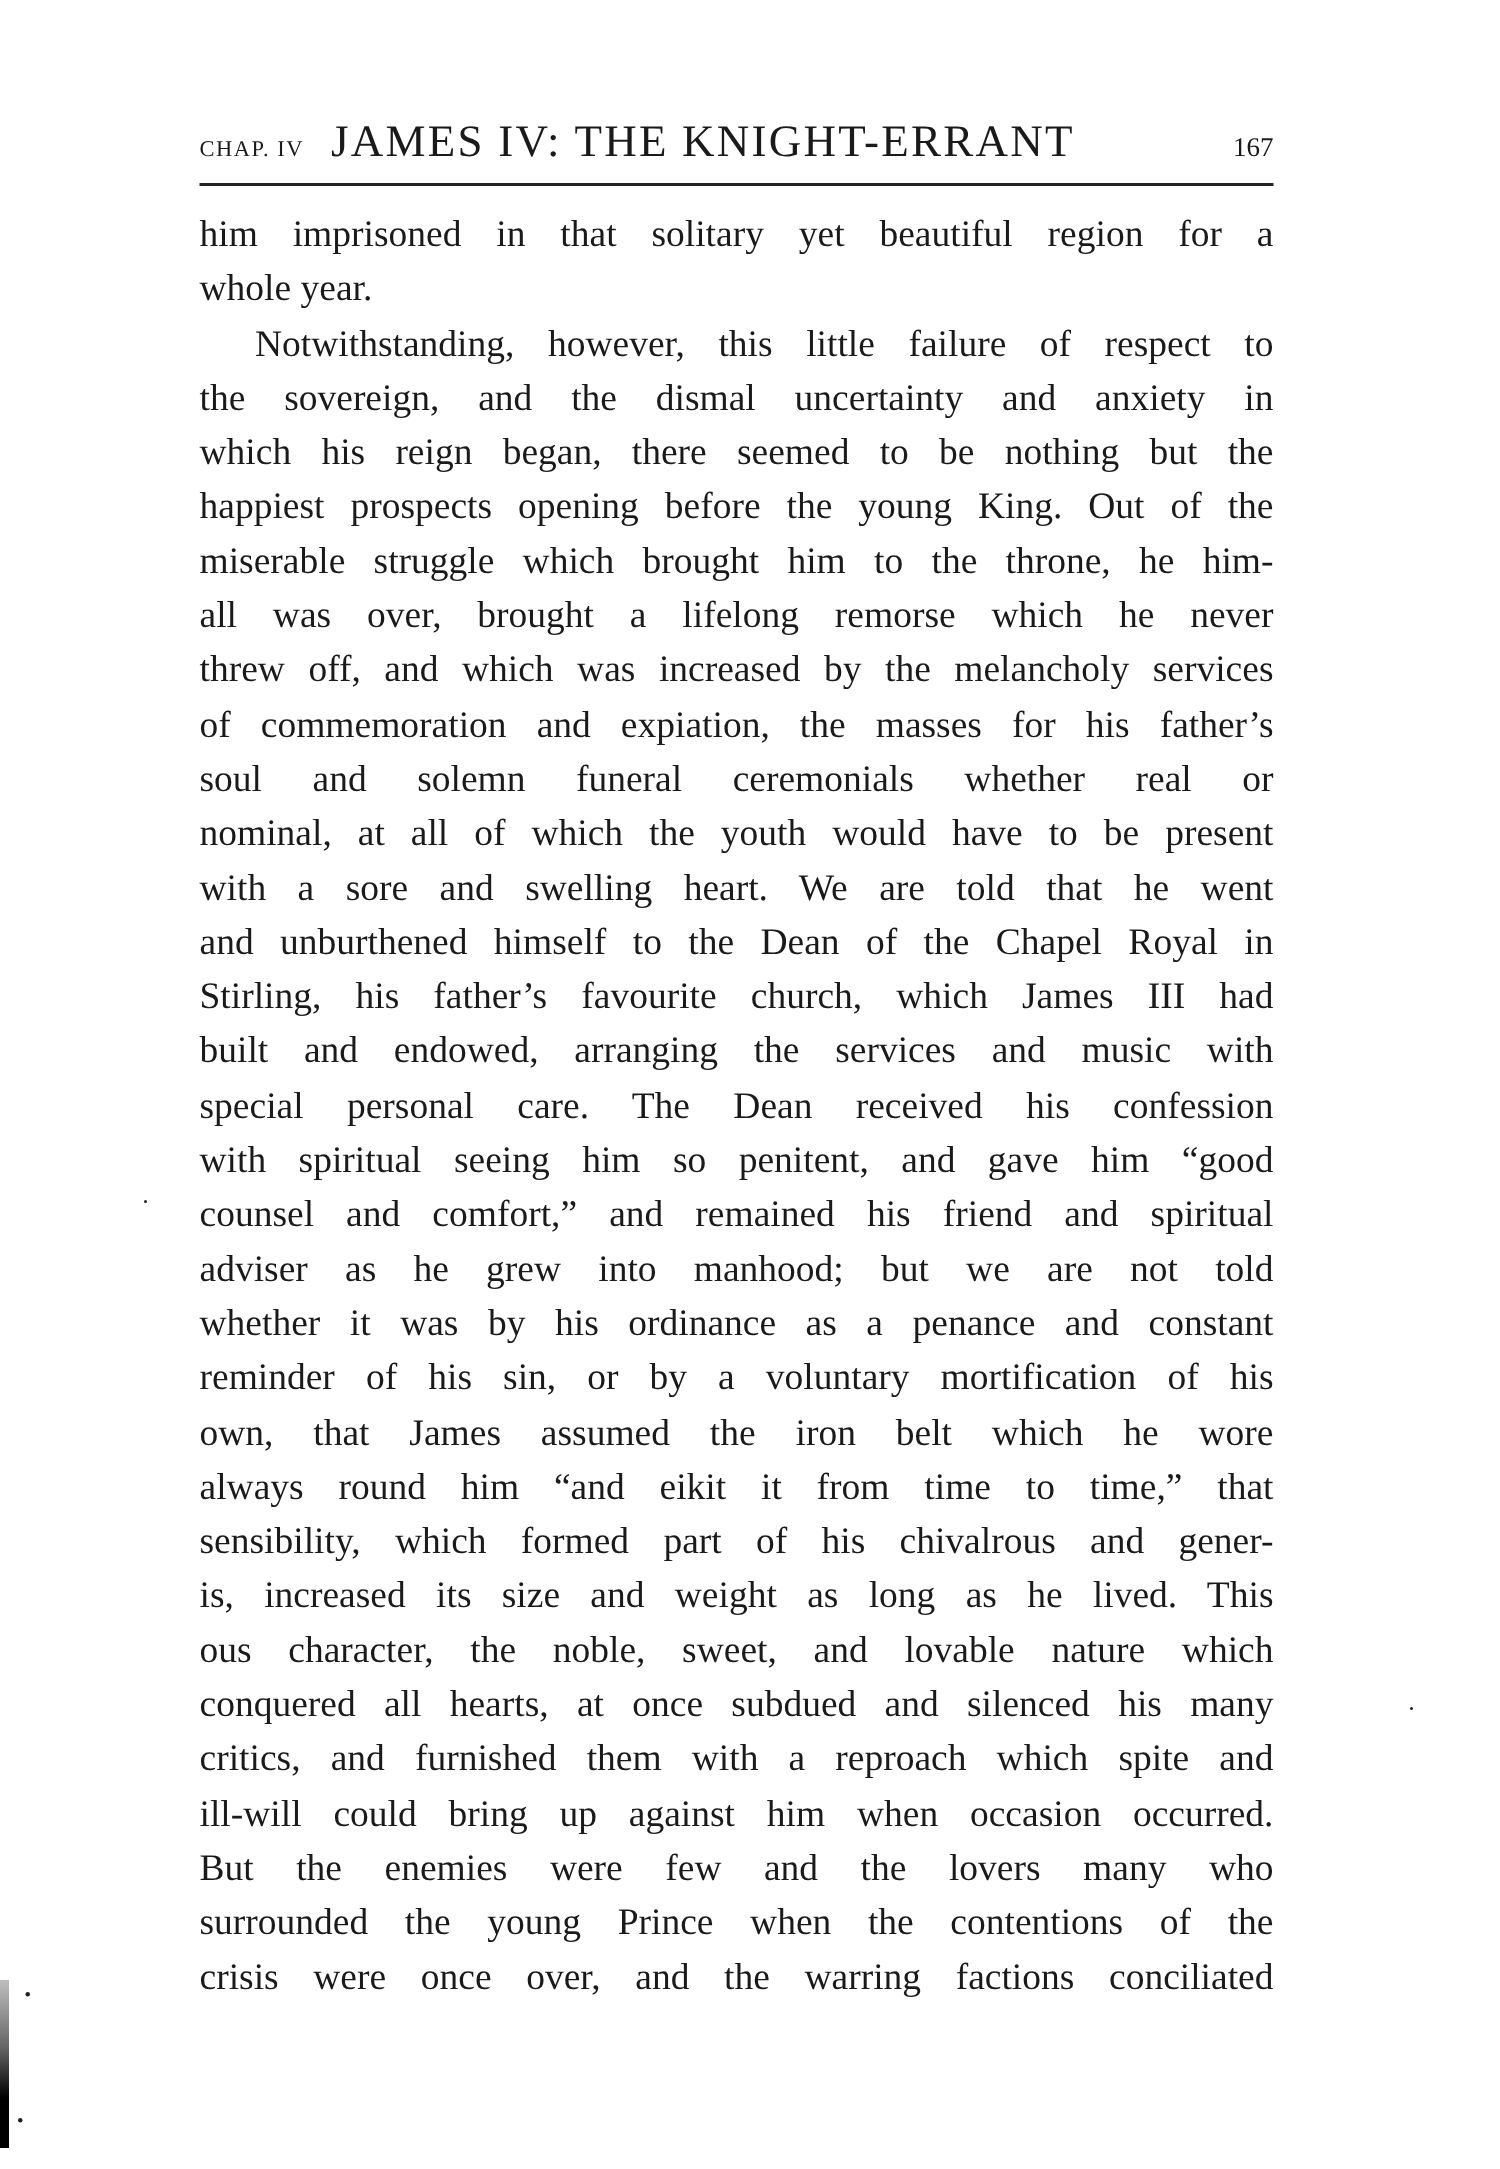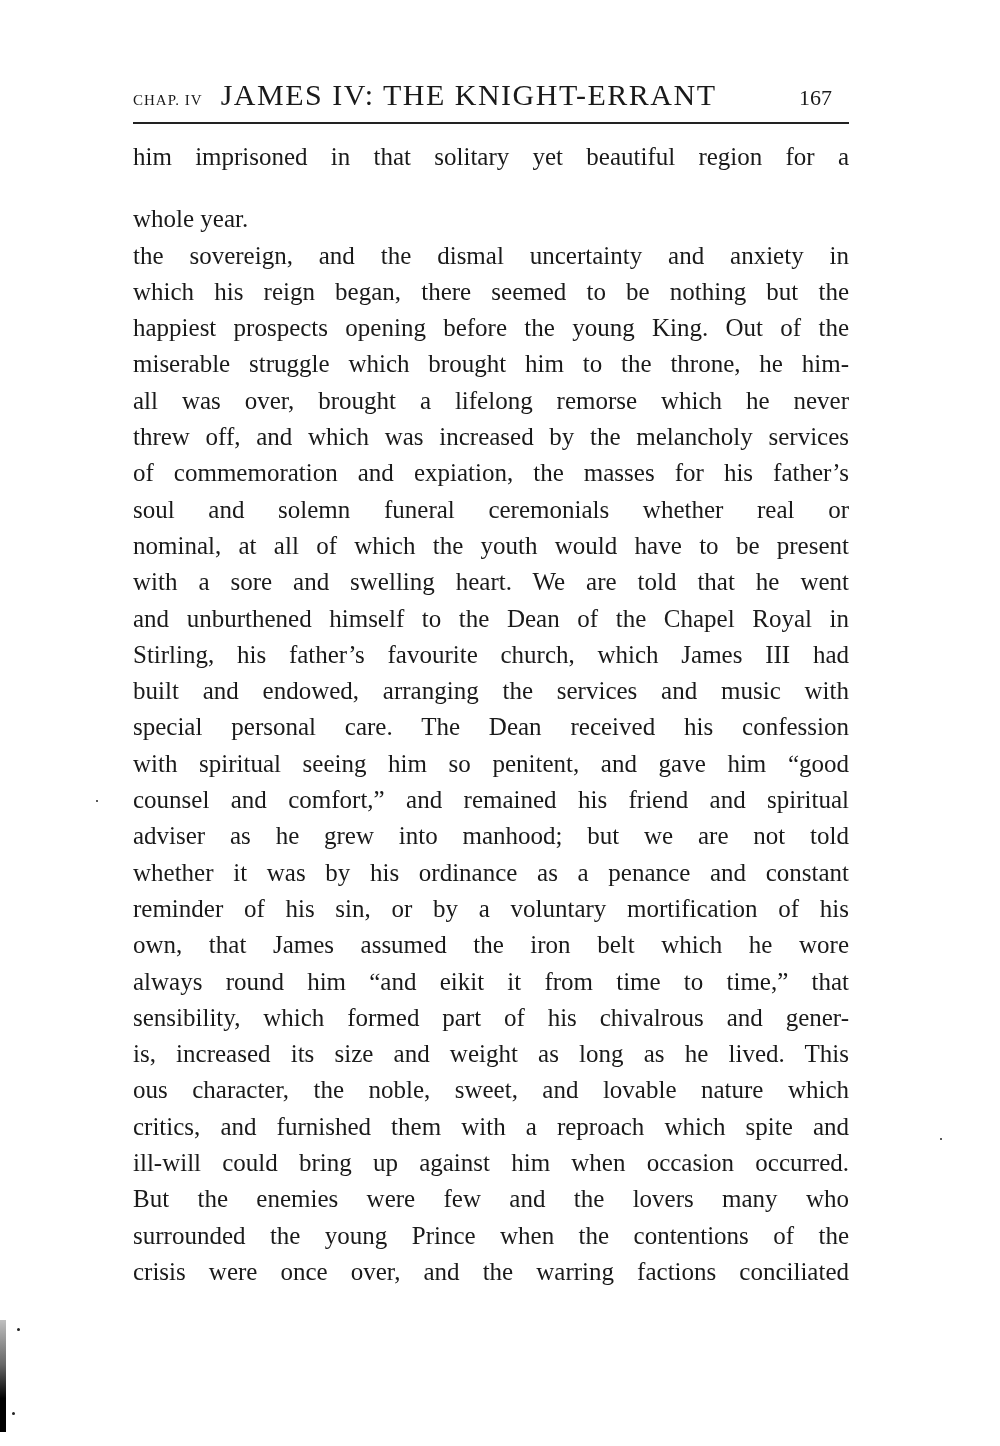--- a/index.html
+++ b/index.html
@@ -36,22 +36,22 @@
       text-transform: uppercase;
       margin-right: 18px;
     }
     .rh-title {
       font-size: 30px;
       letter-spacing: 1.5px;
       text-transform: uppercase;
       flex: 1;
     }
     .rh-folio {
-      font-size: 22px;
-      text-align: left;
+      font-size: 18px;
+      text-align: right;
       width: 50px;
     }
     .rule {
       position: absolute;
       left: 133px;
       top: 122px;
       width: 716px;
       height: 0;
       border-top: 2px solid #222;
     }
@@ -77,21 +77,21 @@
     .line.indent {
       padding-left: 37px;
     }
     .line span { white-space: normal; }
     .line-inner {
       display: block;
       white-space: normal;
       text-align: justify;
       text-align-last: justify;
     }
-    .line.last .line-inner { text-align-last: left; margin-top: 26px; }
+    .line.last .line-inner { text-align-last: left; }
     .margin-mark {
       position: absolute;
       left: 0px;
       top: 1320px;
       width: 6px;
       height: 112px;
       background: linear-gradient(to bottom, rgba(0,0,0,0.25) 0%, rgba(0,0,0,0.6) 40%, #000 70%, #000 100%);
     }
     .speck {
       position: absolute;
@@ -113,20 +113,23 @@
 
   <div class="rule"></div>
 
   <div class="body-text">
     <div class="line">
         <span class="line-inner">him imprisoned in that solitary yet beautiful region for a</span>
       </div>
     <div class="line last">
         <span class="line-inner">whole year.</span>
       </div>
+    <div class="line indent">
+        <span class="line-inner">Notwithstanding, however, this little failure of respect to</span>
+      </div>
     <div class="line">
         <span class="line-inner">the sovereign, and the dismal uncertainty and anxiety in</span>
       </div>
     <div class="line">
         <span class="line-inner">which his reign began, there seemed to be nothing but the</span>
       </div>
     <div class="line">
         <span class="line-inner">happiest prospects opening before the young King.  Out of the</span>
       </div>
     <div class="line">
@@ -184,20 +187,23 @@
         <span class="line-inner">always round him “and eikit it from time to time,” that</span>
       </div>
     <div class="line">
         <span class="line-inner">sensibility, which formed part of his chivalrous and gener-</span>
       </div>
     <div class="line">
         <span class="line-inner">is, increased its size and weight as long as he lived.  This</span>
       </div>
     <div class="line">
         <span class="line-inner">ous character, the noble, sweet, and lovable nature which</span>
+      </div>
+    <div class="line">
+        <span class="line-inner">conquered all hearts, at once subdued and silenced his many</span>
       </div>
     <div class="line">
         <span class="line-inner">critics, and furnished them with a reproach which spite and</span>
       </div>
     <div class="line">
         <span class="line-inner">ill-will could bring up against him when occasion occurred.</span>
       </div>
     <div class="line">
         <span class="line-inner">But the enemies were few and the lovers many who</span>
       </div>

